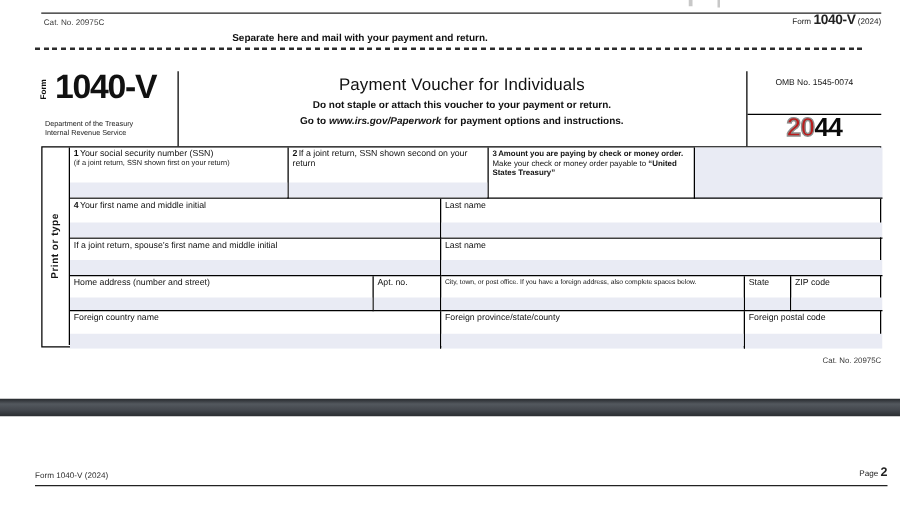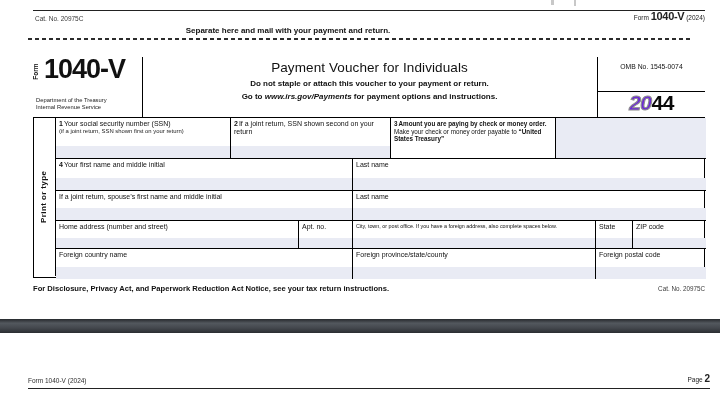--- a/index.html
+++ b/index.html
@@ -28,21 +28,21 @@
   .dept { position:absolute; left:3px; top:39px; font-size:5.8px; line-height:1.25; color:#222; }
   .hdr-vline { top:57px; width:1.3px; height:60px; background:#000; }
   .hdr-center { left:143px; top:60px; width:453px; text-align:center; }
   .hdr-title { font-size:13.5px; font-weight:normal; letter-spacing:.1px; }
   .hdr-sub { font-size:8px; font-weight:bold; margin-top:4px; }
   .hdr-sub .url { font-style:italic; }
   .hdr-right { left:598px; top:58px; width:107px; text-align:center; }
   .omb { font-size:6.8px; margin-top:5px; }
   .omb-rule { position:absolute; left:0; top:33px; width:107px; border-top:1px solid #000; }
   .year { position:absolute; left:0; top:33px; width:107px; font-size:21px; font-weight:bold; letter-spacing:-.5px; }
-  .yr-light { color:#6d28d9;font-style:italic; -webkit-text-stroke:1.1px #8d8d8d; }
+  .yr-light { color:#b91c1c; -webkit-text-stroke:1.1px #8d8d8d; }
   .yr-dark { color:#0a0a0a; }
 
   
   .vtable { left:33px; top:117px; width:672px; height:161px; border:1.8px solid #000; }
   .cell { position:absolute; border-right:1px solid #000; border-bottom:1px solid #000;
     padding:2px 3px; font-size:7px; line-height:1.2; overflow:hidden; }
   .no-r { border-right:none; } .no-b { border-bottom:none; }
   .num { font-weight:bold; padding-right:1px; }
   .sub { font-size:5.9px; color:#222; }
   .strip { position:absolute; left:0; right:0; bottom:0; height:12px; background:var(--input-fill,#e9ebf4); }
@@ -92,21 +92,21 @@
       <div>Department of the Treasury</div>
       <div>Internal Revenue Service</div>
     </div>
   </div>
   <div class="abs hdr-vline" style="left:142px;"></div>
 
   <div class="abs hdr-center">
     <div class="hdr-title">Payment Voucher for Individuals</div>
     <div class="hdr-sub">Do not staple or attach this voucher to your payment or return.</div>
     <div class="hdr-sub">
-      <span>Go to </span><span class="url">www.irs.gov/Payments</span><span> for payment options and instructions.</span>
+      <span>Go to </span><span class="url">www.irs.gov/Paperwork</span><span> for payment options and instructions.</span>
     </div>
   </div>
   <div class="abs hdr-vline" style="left:597px;"></div>
 
   <div class="abs hdr-right">
     <div class="omb">OMB No. 1545-0074</div>
     <div class="omb-rule"></div>
     <div class="year">
       <span class="yr-light">20</span><span class="yr-dark">44</span>
     </div>
@@ -178,21 +178,20 @@
     <div class="cell no-b" style="left:319px;top:131px;width:243px;height:30px;">
       <div>Foreign province/state/county</div>
       <div class="strip"></div>
     </div>
     <div class="cell no-b no-r" style="left:562px;top:131px;width:110px;height:30px;">
       <div>Foreign postal code</div>
       <div class="strip"></div>
     </div>
   </div>
 
-  <div class="abs disclosure">For Disclosure, Privacy Act, and Paperwork Reduction Act Notice, see your tax return instructions.</div>
   <div class="abs cat-no-bottom">Cat. No. 20975C</div>
 
   <div class="abs gray-bar"></div>
 
   <div class="abs pf-form">Form 1040-V (2024)</div>
   <div class="abs pf-page">
     <span>Page</span>
     <span class="pgnum">2</span>
   </div>
   <div class="abs pf-rule"></div>

